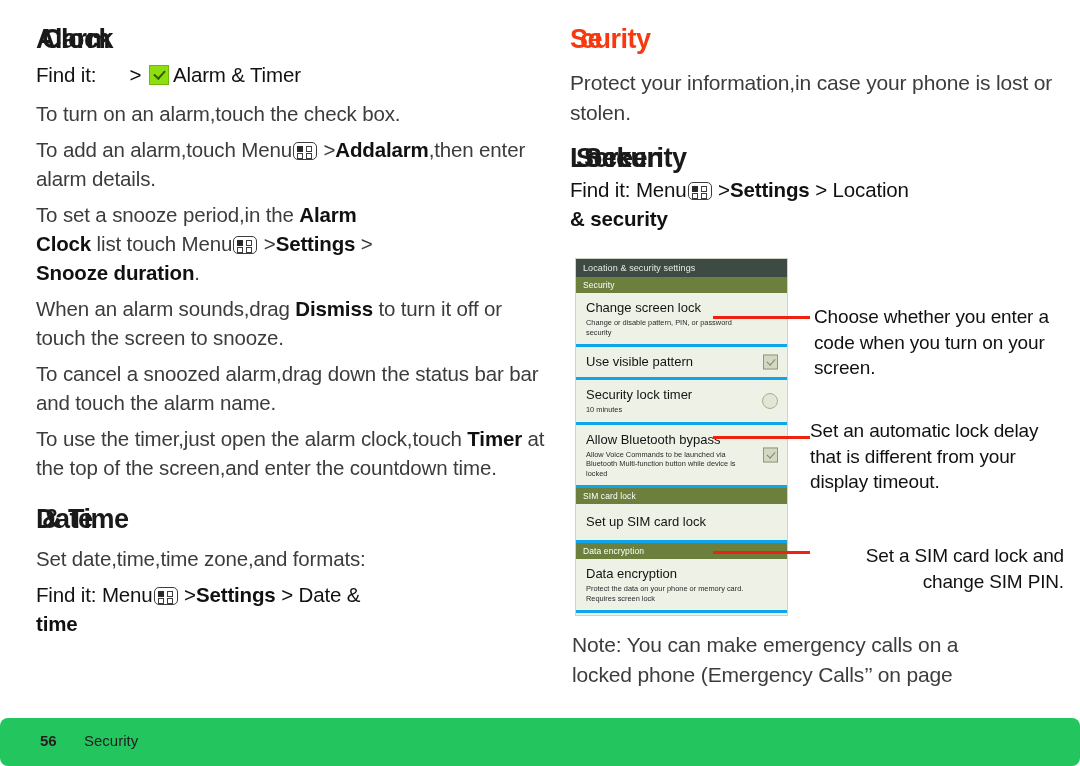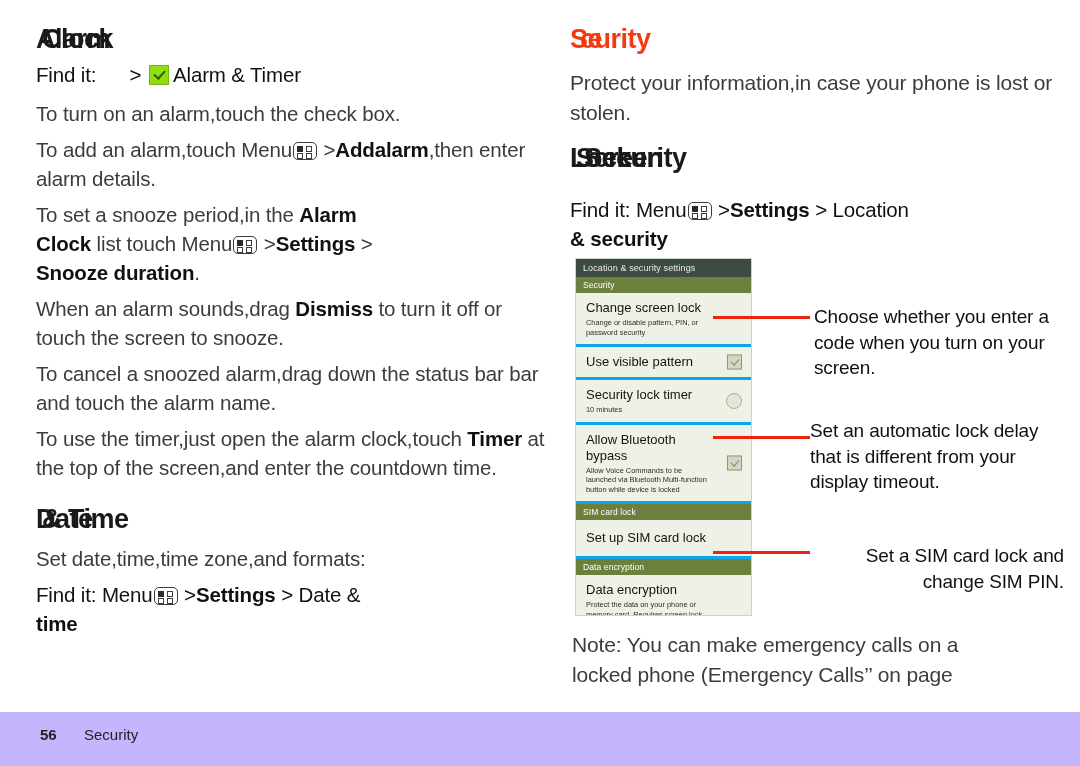--- a/index.html
+++ b/index.html
@@ -74,21 +74,21 @@
   }
   .ico-check:after{
     content:""; position:absolute; left:4px; top:4px;
     width:9px; height:5px; border-left:2.2px solid #355c04;
     border-bottom:2.2px solid #355c04; transform: rotate(-48deg);
   }
 
   
   .shot {
     position: absolute; left: 575px; top: 258px;
-    width: 177px; height: 358px;
+    width: 213px; height: 358px;
     background: #eef1e6;
     border: 1px solid #cfd4c2;
     overflow: hidden;
     font-family: "Liberation Sans", sans-serif;
   }
   .shot-title {
     background: #3e4b45; color:#e9ece4;
     font-size: 9px; padding: 4px 6px 4px 7px; letter-spacing:0.1px;
   }
   .shot-sec {
@@ -123,22 +123,23 @@
     position:absolute; height:2.6px; background:#ee2211;
   }
   .callout-txt {
     position:absolute;
     font-size: 19px; line-height: 25.5px; color:#111;
     width: 250px; letter-spacing:-0.15px;
   }
 
   
   .footer {
-    position:absolute; left:0; bottom:0; width:1080px; height:54px;
-    background:#c4b5fd;
+    position:absolute; left:0; bottom:0; width:1080px; height:48px;
+    background:#22c55e;
+    border-radius:8px;
   }
   .footer .pg {
     position:absolute; left:40px; top:14px;
     font-size:15px; color:#231f20; font-weight:bold;
   }
   .footer .sec {
     position:absolute; left:84px; top:14px;
     font-size:15px; color:#231f20;
   }
 </style>
@@ -213,21 +214,21 @@
     <p class="body" style="margin-top:12px; font-size:21px; line-height:30px;">Protect your information,in case your phone is lost or stolen.</p>
 
     <div class="gap-sm"></div>
 
     <div class="heading tri">
       <span class="h-a">Lock</span>
       <span class="h-b">Screen</span>
       <span class="h-c">Security</span>
     </div>
 
-    <div class="findit" style="margin-top:20px">
+    <div class="findit" style="margin-top:0">
       <span>Find it:</span>
       <span>Menu</span><span class="ico-menu"><i class="f p1"></i><i class="p2"></i><i class="p3"></i><i class="p4"></i></span>
       <span>&gt;</span><span class="bold">Settings</span>
       <span>&gt; Location</span><br>
       <span class="bold">&amp; security</span>
     </div>
   </div>
 
   <div class="shot">
     <div class="shot-title">Location &amp; security settings</div>

